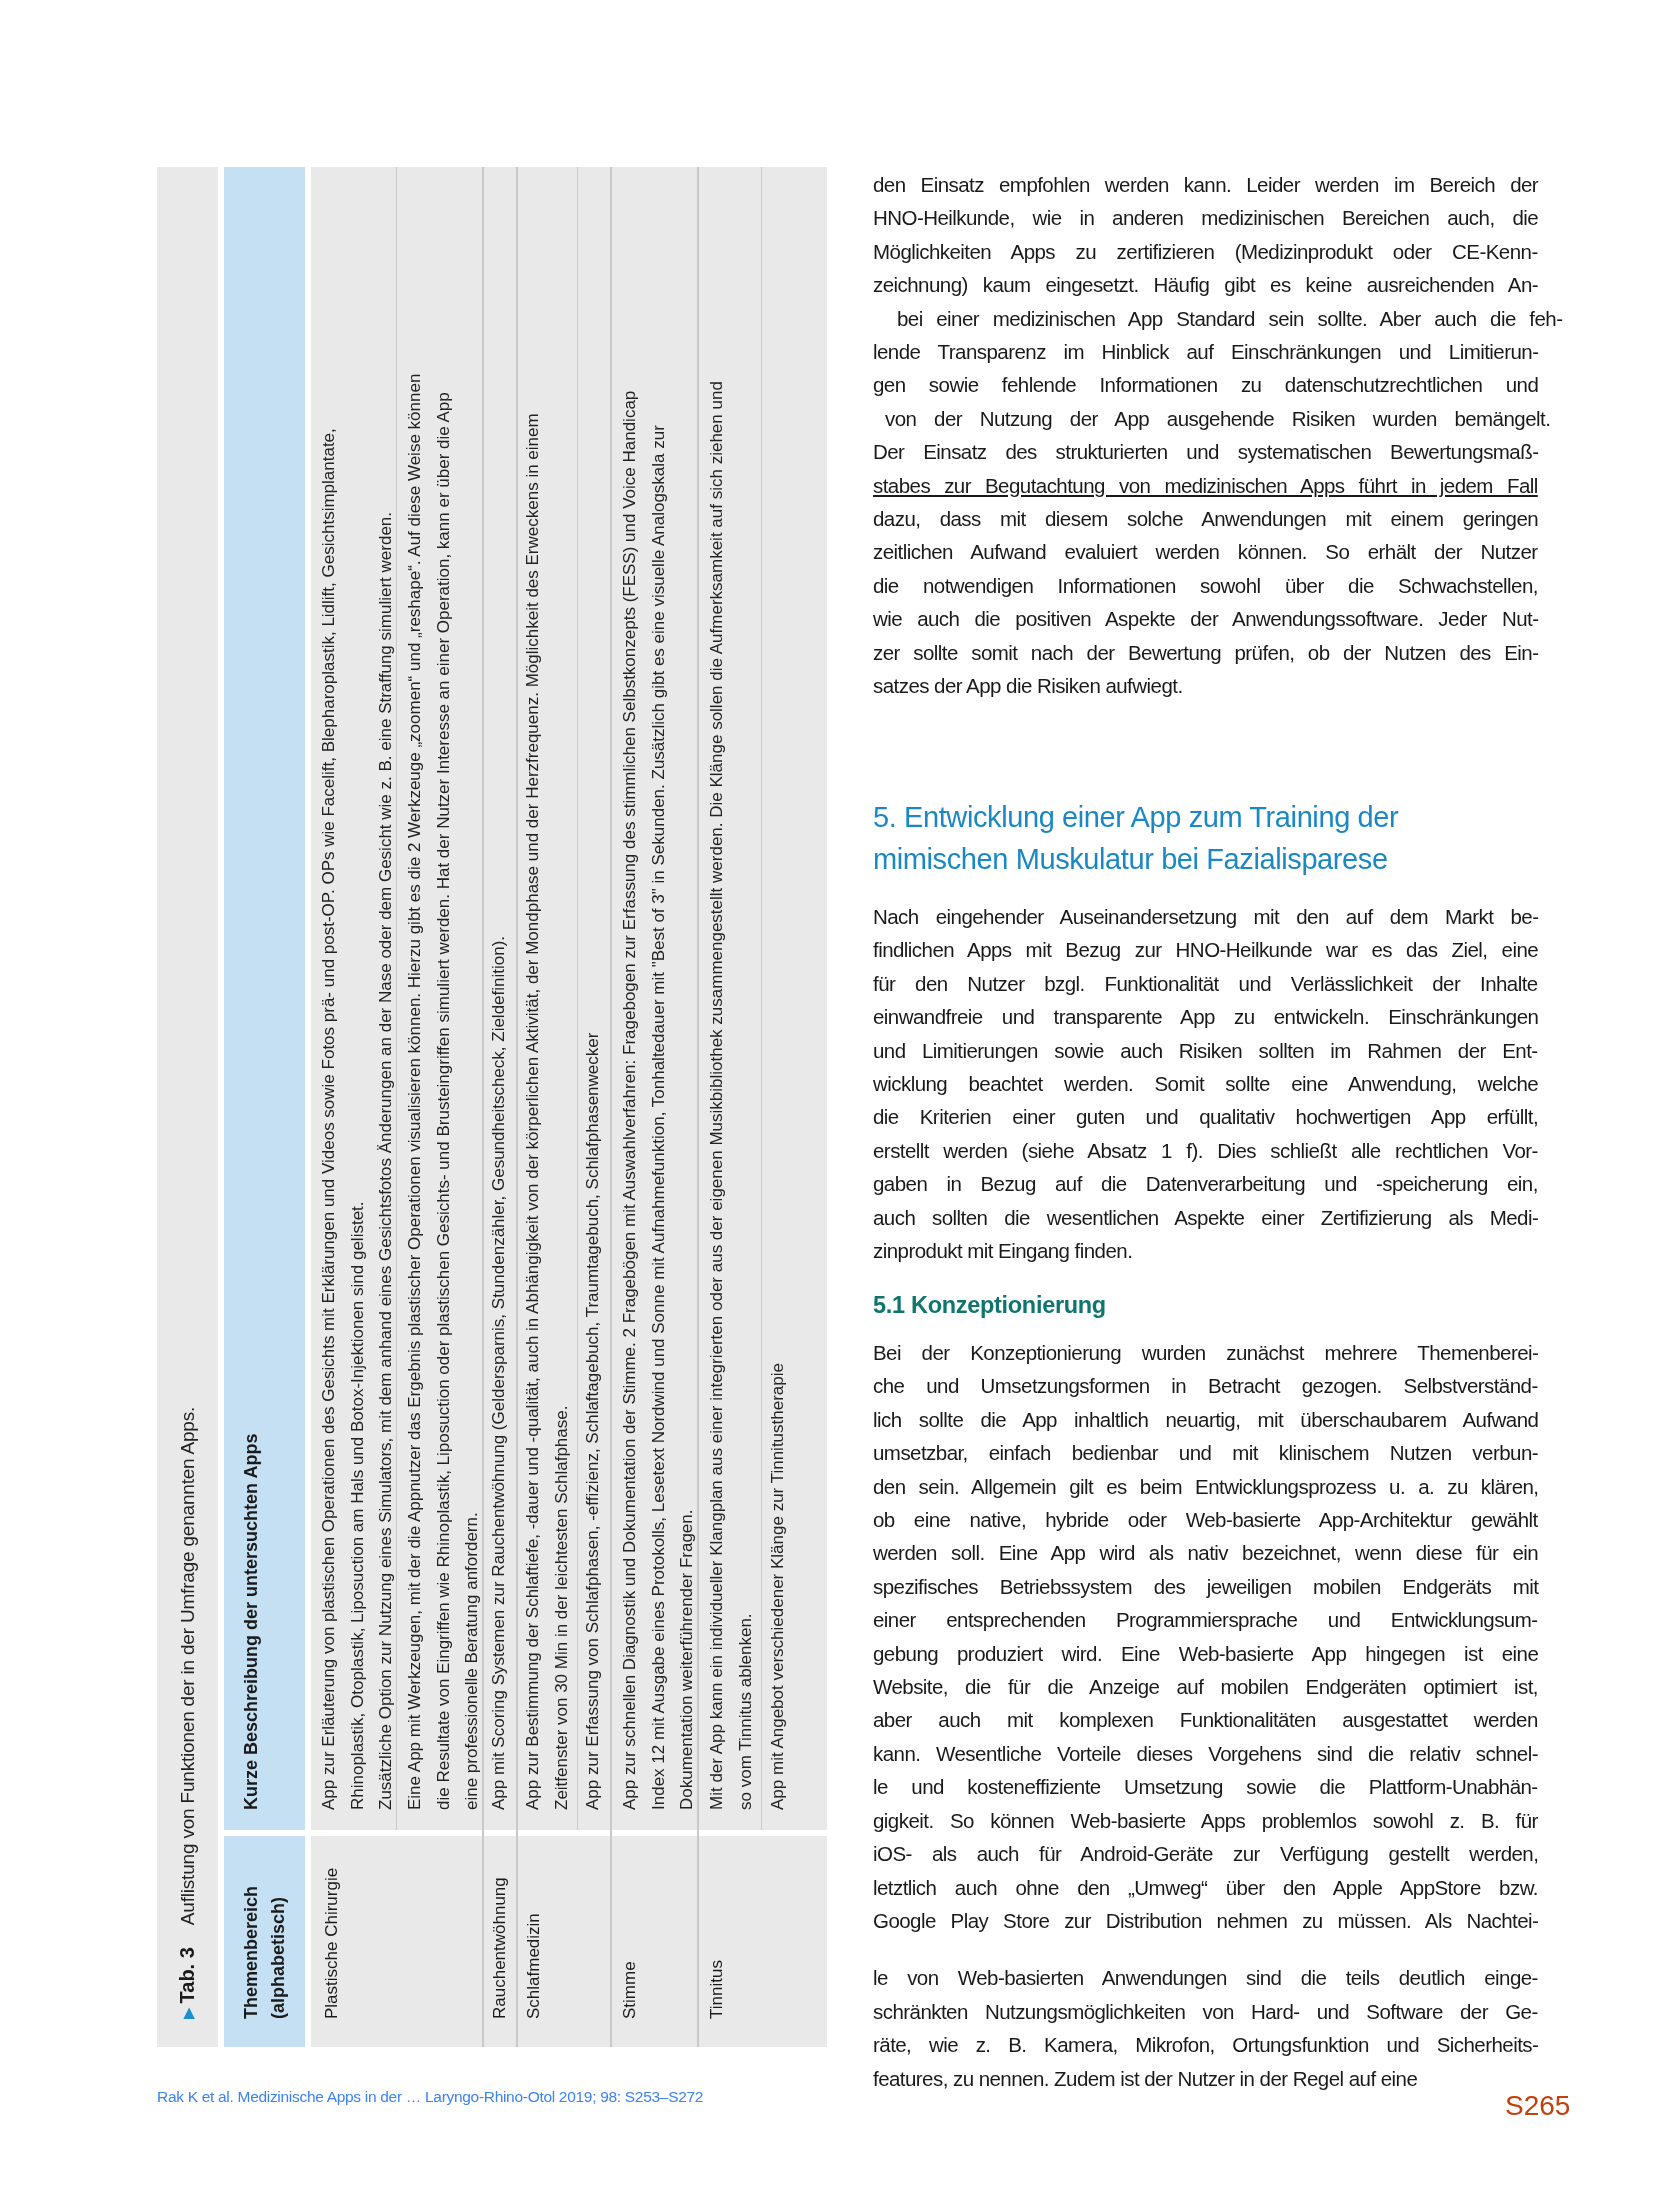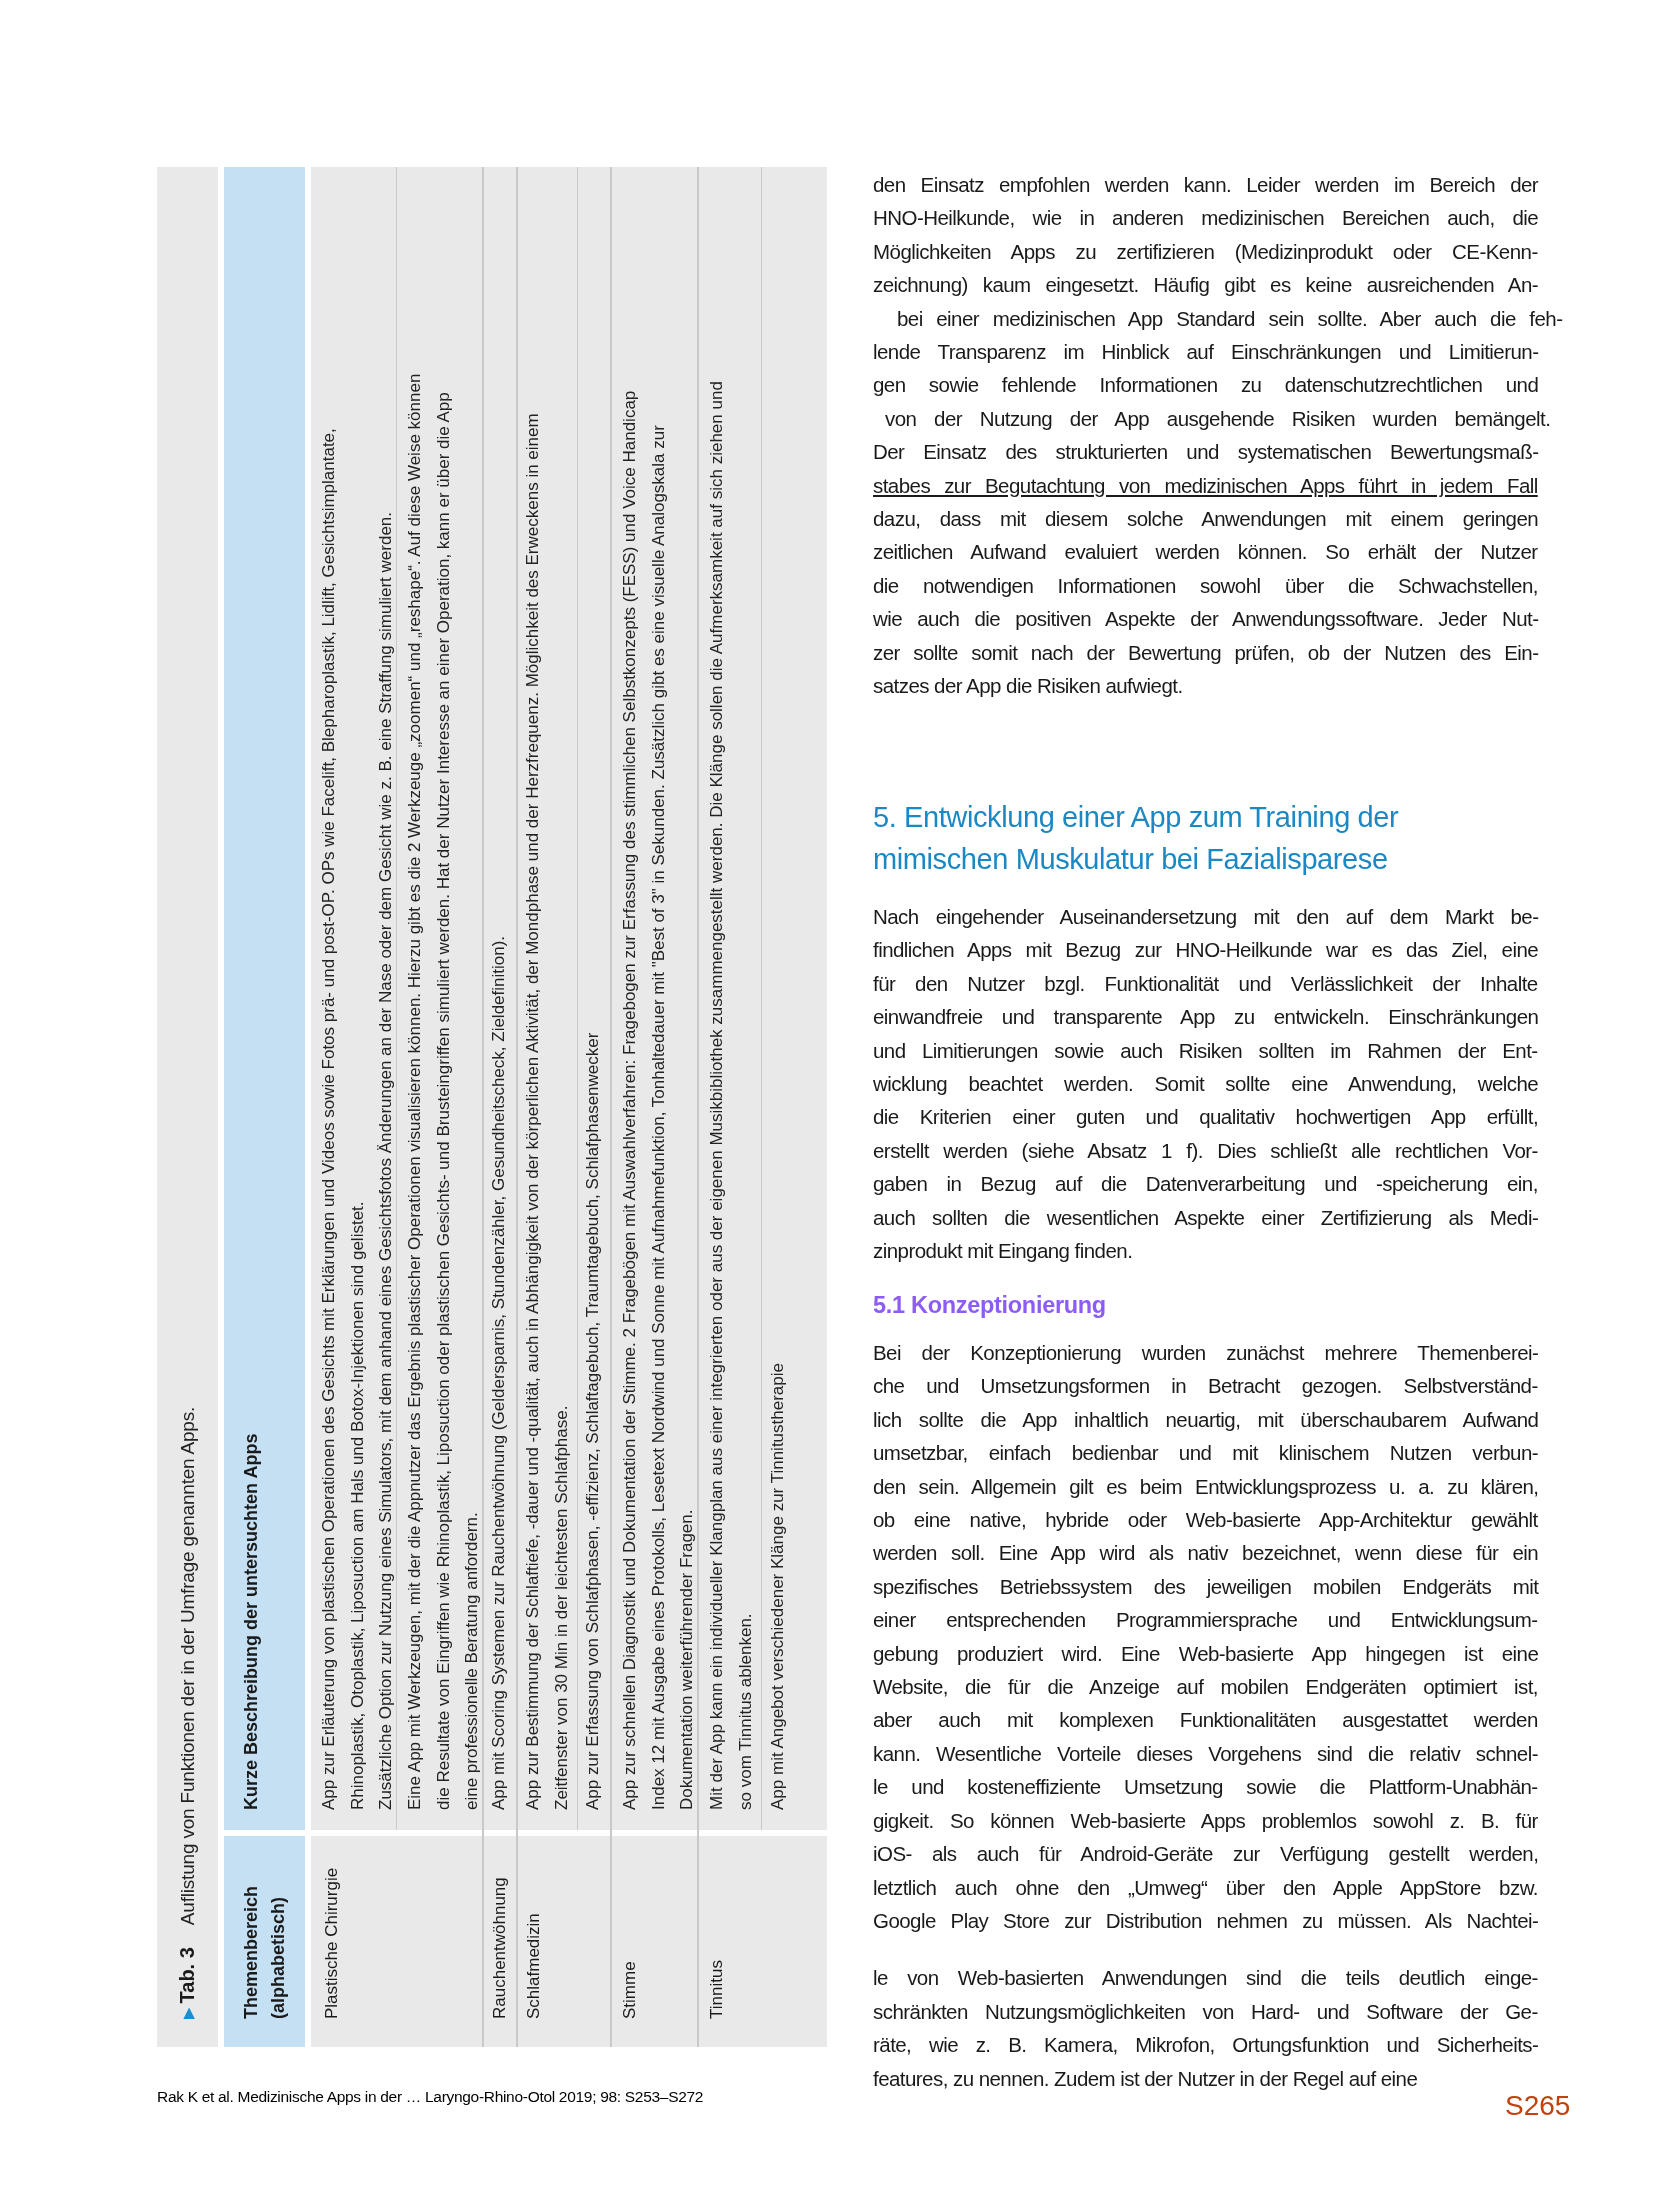--- a/index.html
+++ b/index.html
@@ -55,25 +55,25 @@
     position: absolute; left: 873px; top: 168px; width: 665px;
     font-family: "Liberation Sans", sans-serif; font-size: 20.5px; line-height: 33.4px;
     color: #1a1a1a; letter-spacing: -0.55px;
   }
   .col-right .line { display: block; white-space: nowrap; text-align: justify; }
   .section-title {
     position: absolute; left: 873px; top: 796px; width: 680px;
     color: #1a88c4; font-size: 29px; line-height: 42px; letter-spacing: -0.4px;
   }
   .subsection-title {
-    position: absolute; left: 873px; top: 1292px; font-weight: bold; font-size: 23.5px; color: #8b5cf6;
+    position: absolute; left: 873px; top: 1292px; font-weight: bold; font-size: 23.5px; color: #0f766e;
     letter-spacing: -0.3px;
   }
   .footer-citation {
-    position: absolute; left: 157px; top: 2088px; font-size: 15.5px; color: #000000; letter-spacing: -0.3px;
+    position: absolute; left: 157px; top: 2088px; font-size: 15.5px; color: #3b82f6; letter-spacing: -0.3px;
   }
   .page-number {
     position: absolute; left: 1505px; top: 2090px; font-size: 28px; color: #c2410c;
   }
 </style>
 </head>
 <body>
 
 <div class="table-wrap">
   <div class="caption-band">

